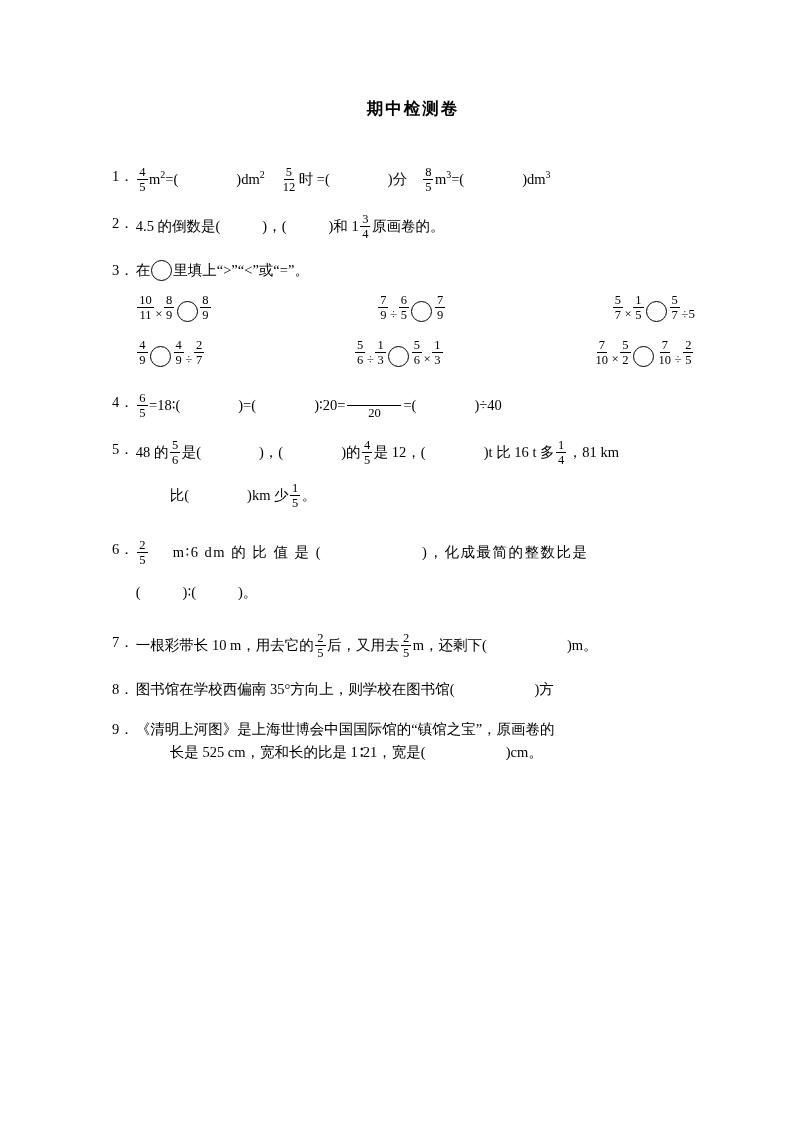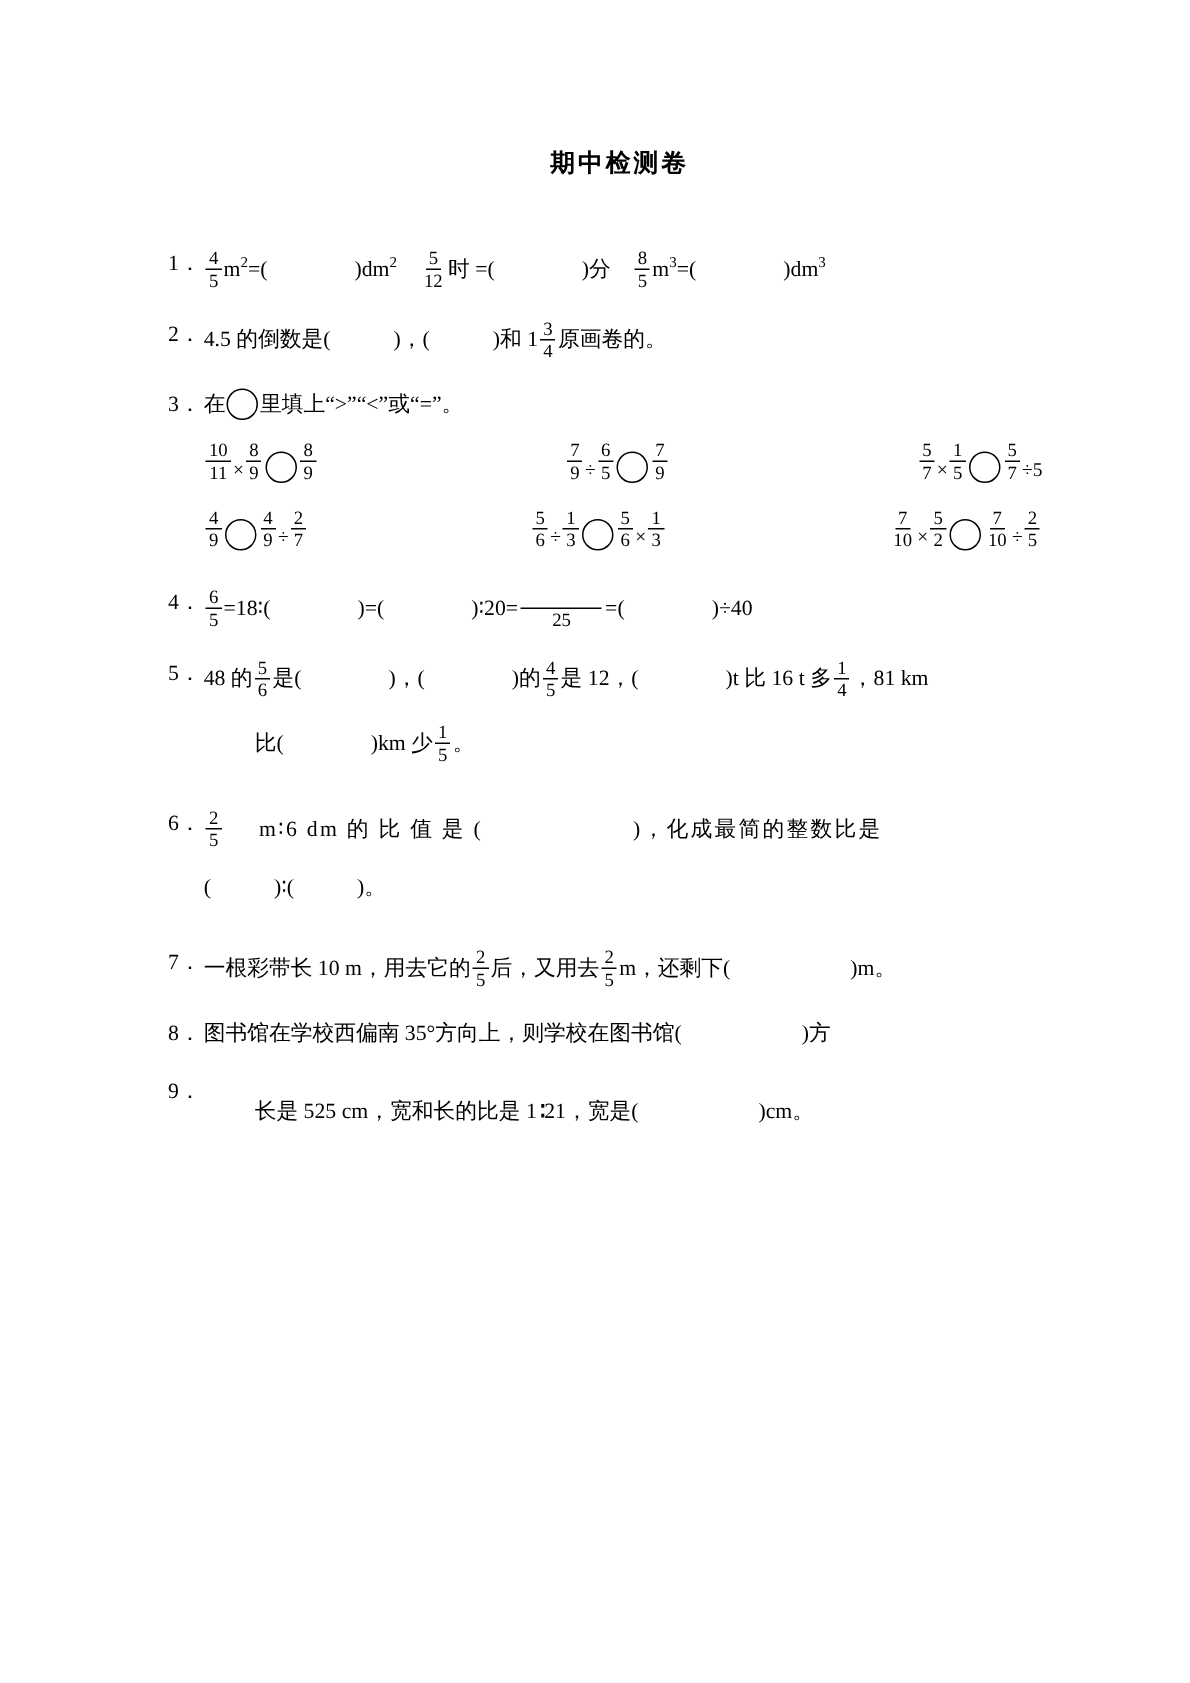--- a/index.html
+++ b/index.html
@@ -299,21 +299,21 @@
 
     <div class="q">
       <div class="qrow">
         <span class="qnum">4．</span>
         <span class="qbody">
           <span class="fr">
               <span class="num">6</span>
               <span class="den">5</span>
             </span><span>=18∶(</span><span class="blank-m"></span><span>)=(</span><span class="blank-m"></span><span>)∶20=</span><span class="eqfr">
               <span class="num">&nbsp;</span>
-              <span class="den">25</span>
+              <span class="den">20</span>
             </span><span>=(</span><span class="blank-m"></span><span>)÷40</span>
         </span>
       </div>
     </div>
 
     <div class="q">
       <div class="qrow">
         <span class="qnum">5．</span>
         <span class="qbody">
           <span>48 的</span><span class="fr">
@@ -368,19 +368,20 @@
         <span class="qbody">
           <span>图书馆在学校西偏南 35°方向上，则学校在图书馆(</span><span class="blank-l"></span><span>)方</span>
         </span>
       </div>
     </div>
 
     <div class="q">
       <div class="qrow">
         <span class="qnum">9．</span>
         <span class="qbody">
-          <span class="ln" style="margin-top:13px;"><span class="indent"></span><span>长是 525 cm，宽和长的比是 1∶21，宽是(</span><span class="blank-l"></span><span>)cm。</span></span>
+          <span>《清明上河图》是上海世博会中国国际馆的“镇馆之宝”，原画卷的</span>
+          <span class="ln" style="margin-top:2px;"><span class="indent"></span><span>长是 525 cm，宽和长的比是 1∶21，宽是(</span><span class="blank-l"></span><span>)cm。</span></span>
         </span>
       </div>
     </div>
 
   </div>
 </div>
 
 </body></html>

